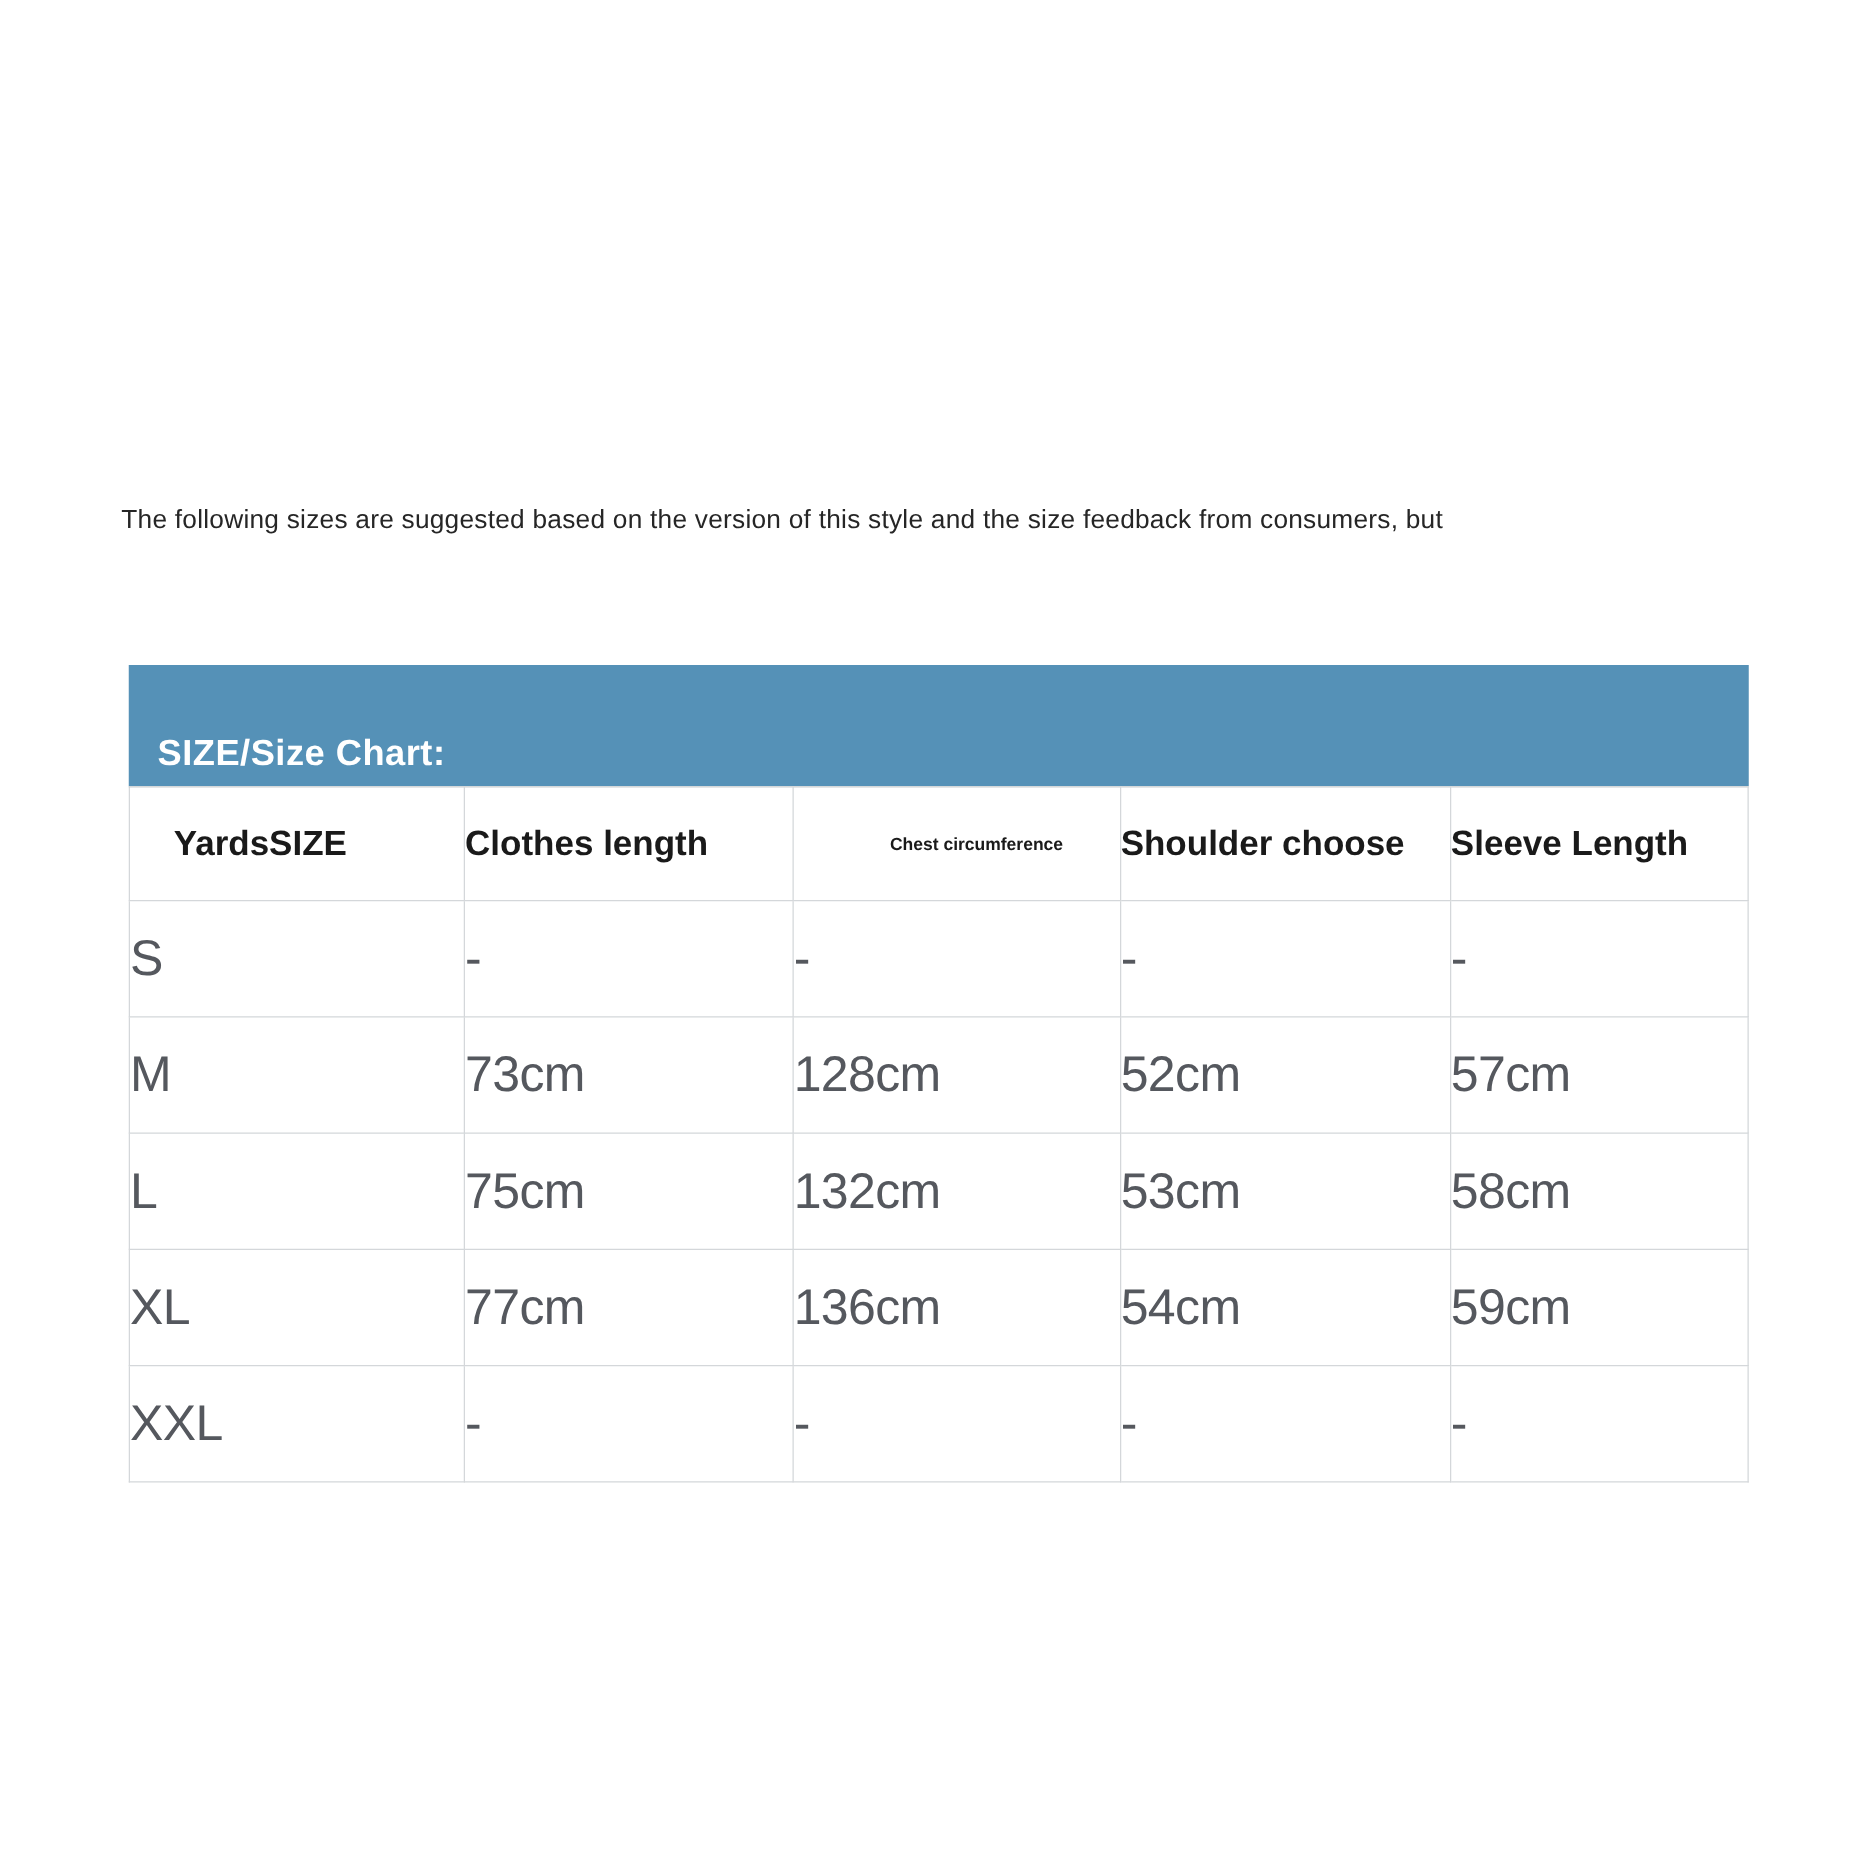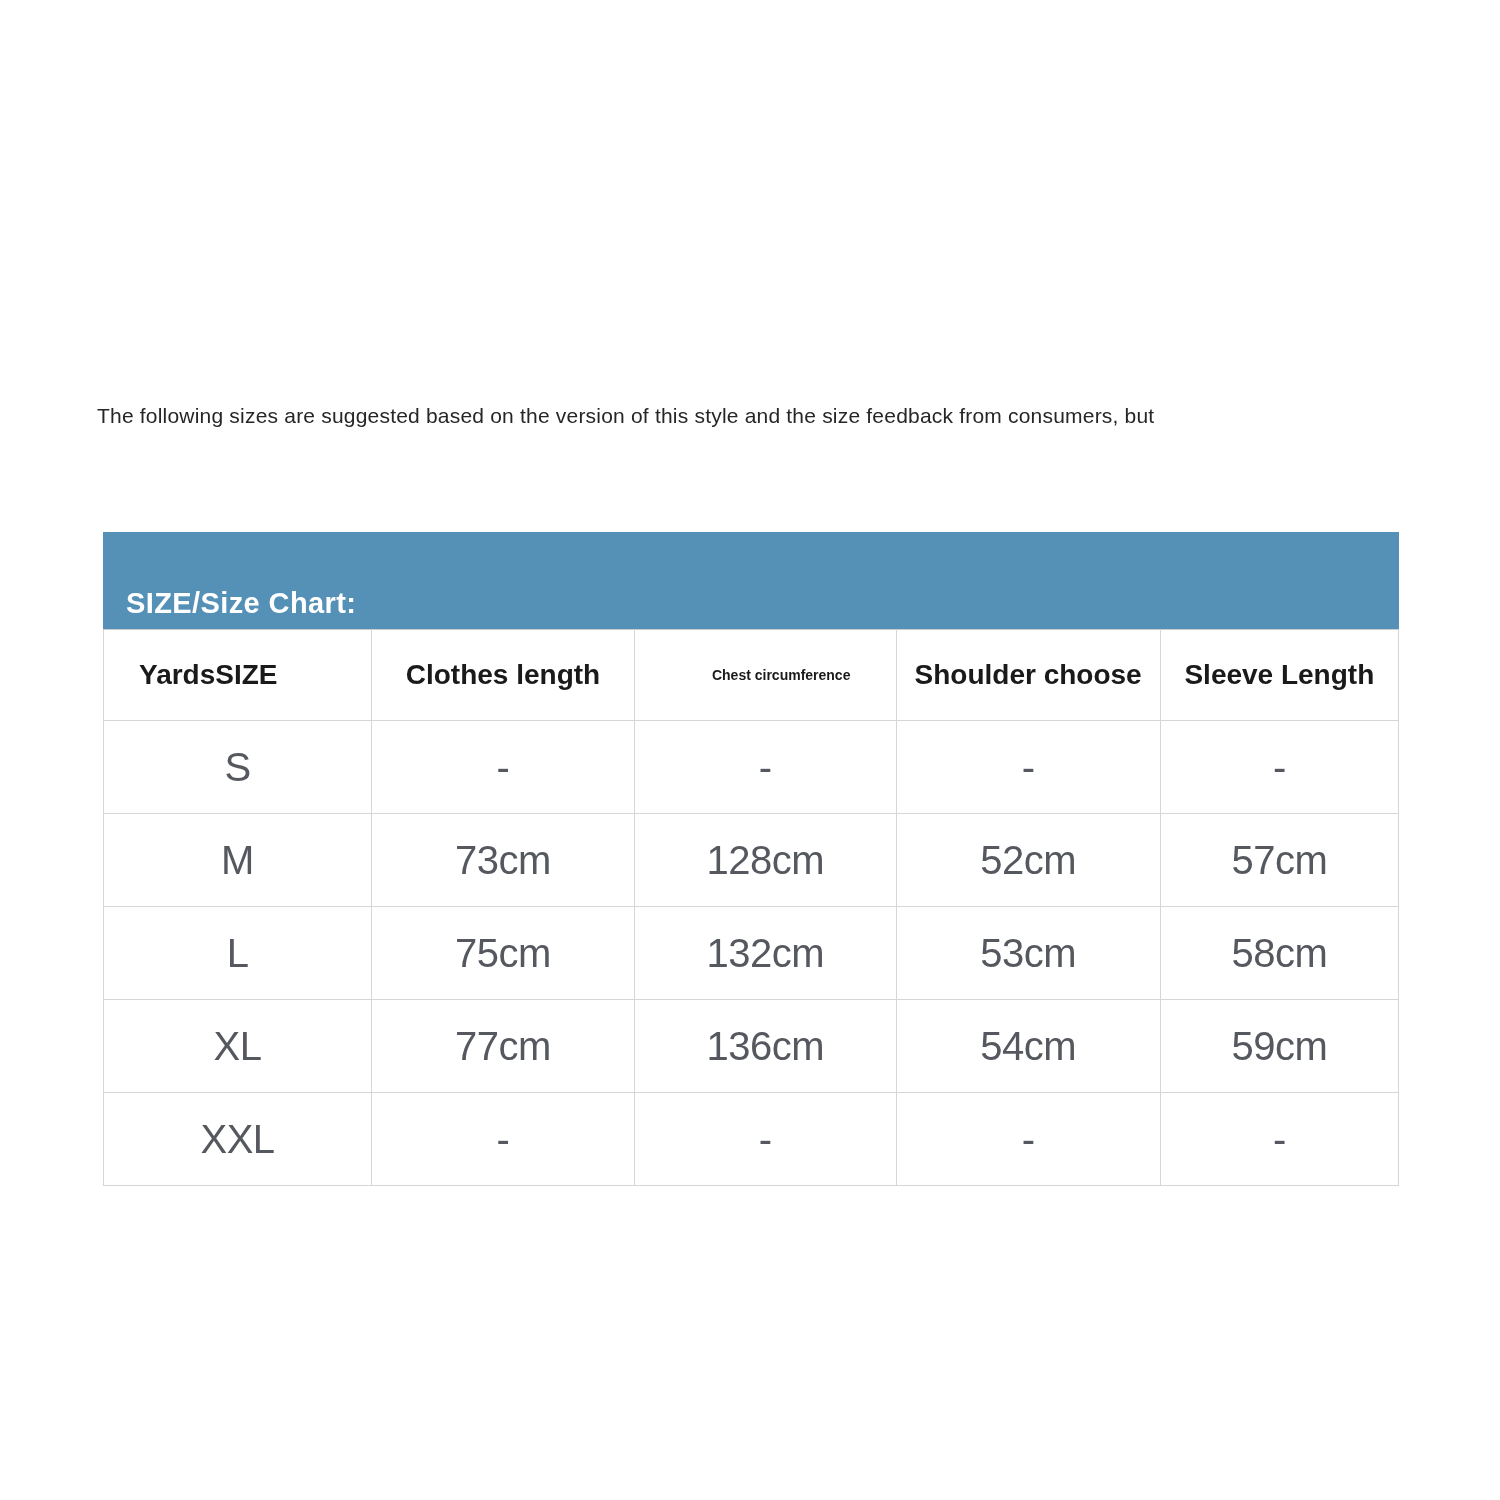--- a/index.html
+++ b/index.html
@@ -59,21 +59,21 @@
 
   table.size-table {
     width: 100%;
     border-collapse: collapse;
     table-layout: fixed;
     background: #ffffff;
   }
   .size-table th, .size-table td {
     border: 1px solid #d4d7da;
     border-top-color: #c9cdd0;
-    text-align: center;
+    text-align: left;
     vertical-align: middle;
     padding: 0;
   }
   .size-table thead th {
     height: 90px;
     font-size: 28px;
     font-weight: bold;
     color: #1a1a1a;
   }
   .size-table thead th.col-yards {

